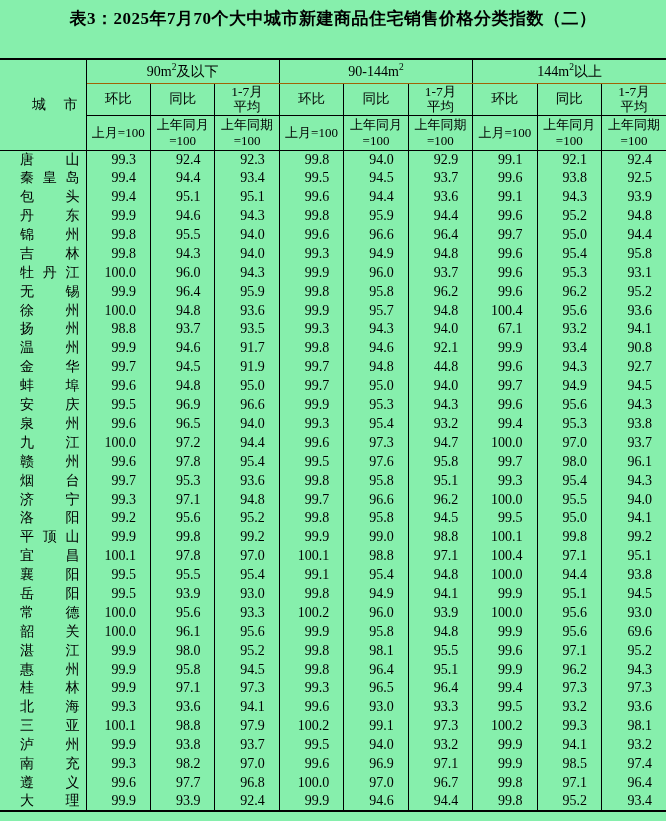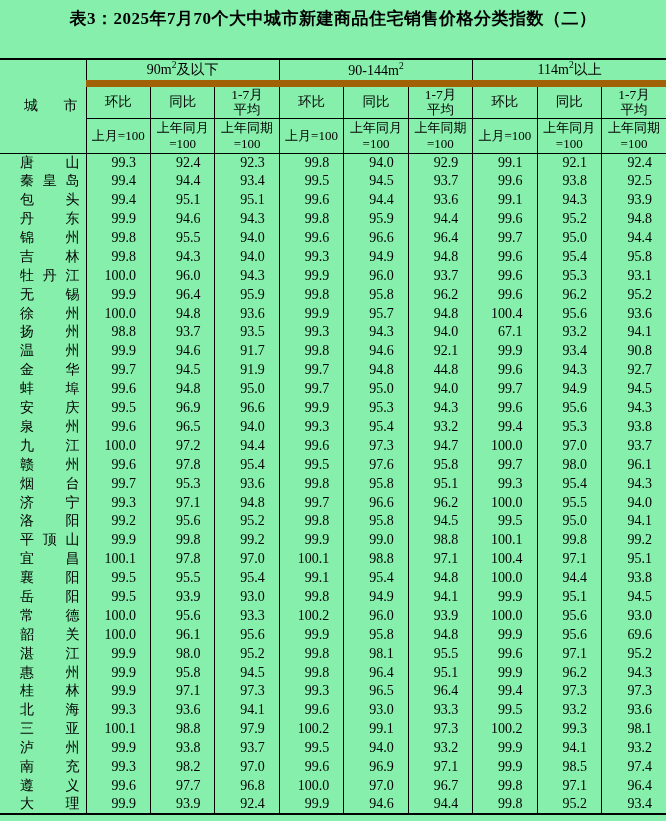--- a/index.html
+++ b/index.html
@@ -41,29 +41,29 @@
   }
   thead tr.r-group { height: 24px; }
   thead tr.r-sub   { height: 31px; }
   thead tr.r-base  { height: 35px; }
   tbody tr { height: 18.9px; margin-left: 34px; }
 
   th.city-h {
     font-size: 14px;
     text-align: justify;
     text-align-last: justify;
-    padding: 0 8px 0 24px;
+    padding: 0 8px 0 32px;
     border-right: 1px solid #000;
     border-bottom: 1px solid #000;
   }
   th.grp {
     font-size: 14px;
     text-align: center;
     border-left: 1px solid #000;
-    border-bottom: 7px solid #a16207;
+    border-bottom: 1px solid #a16207;
   }
   th.grp sup { font-size: 9.5px; }
   th.sub {
     font-size: 13.5px;
     text-align: center;
     line-height: 1.15;
     white-space: pre-line;
     border-left: 1px solid #000;
     border-bottom: 1px solid #000;
   }
@@ -108,21 +108,21 @@
         <col>
         <col>
         <col>
         <col>
     </colgroup>
     <thead>
       <tr class="r-group">
         <th class="city-h" rowspan="3">城市</th>
         <th class="grp" colspan="3"><span>90m</span><sup>2</sup><span>及以下</span></th>
         <th class="grp" colspan="3"><span>90-144m</span><sup>2</sup><span></span></th>
-        <th class="grp" colspan="3"><span>114m</span><sup>2</sup><span>以上</span></th>
+        <th class="grp" colspan="3"><span>144m</span><sup>2</sup><span>以上</span></th>
       </tr>
       <tr class="r-sub">
         <th class="sub">环比</th>
         <th class="sub">同比</th>
         <th class="sub">1-7月
 平均</th>
         <th class="sub">环比</th>
         <th class="sub">同比</th>
         <th class="sub">1-7月
 平均</th>

